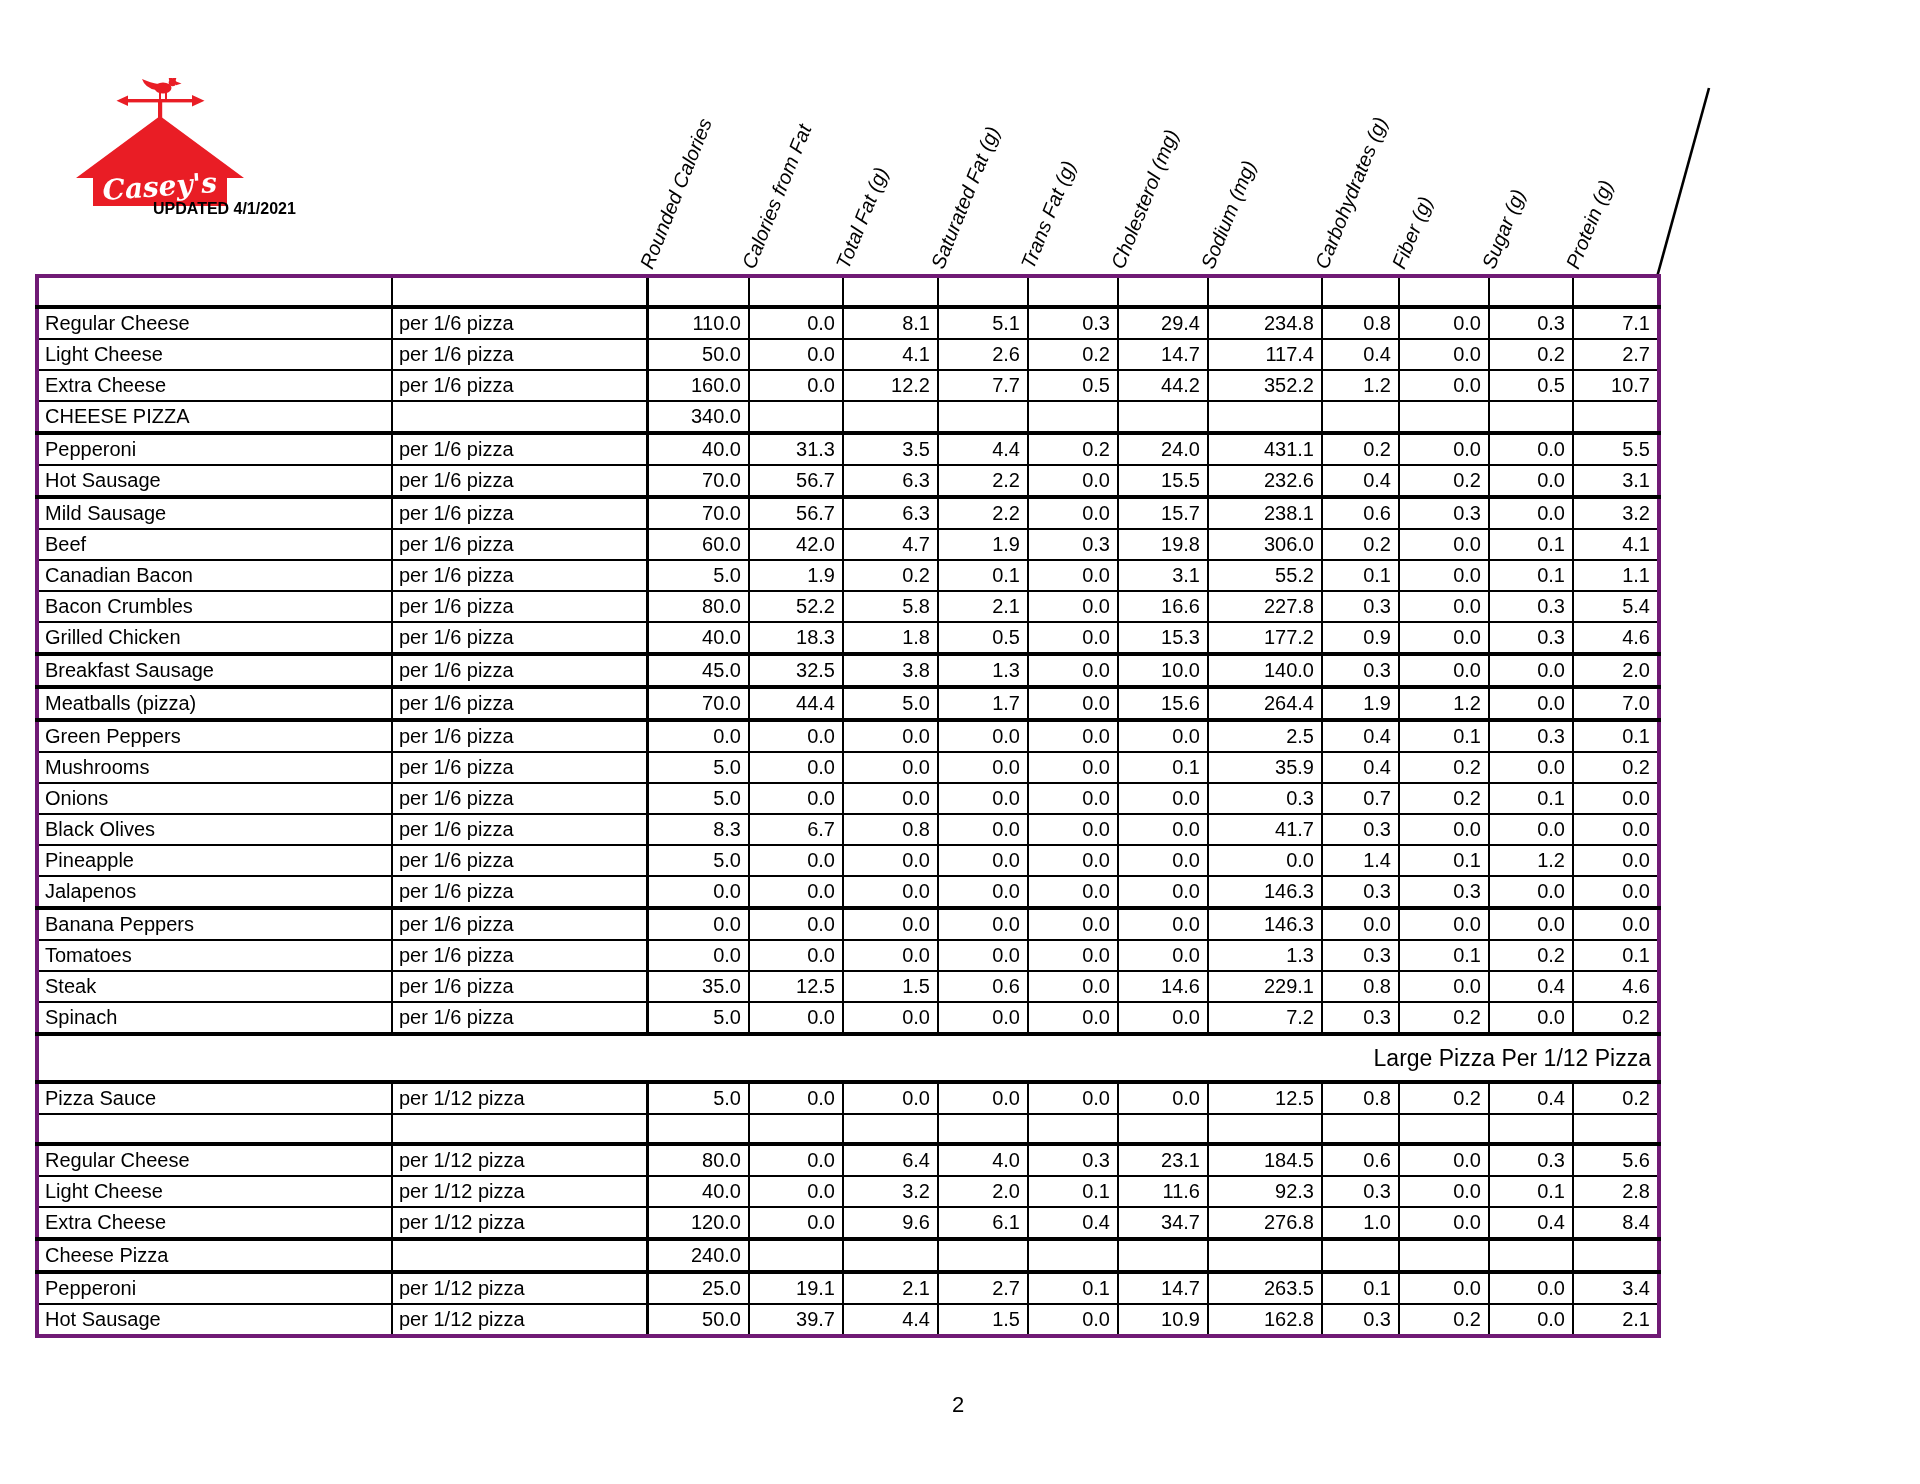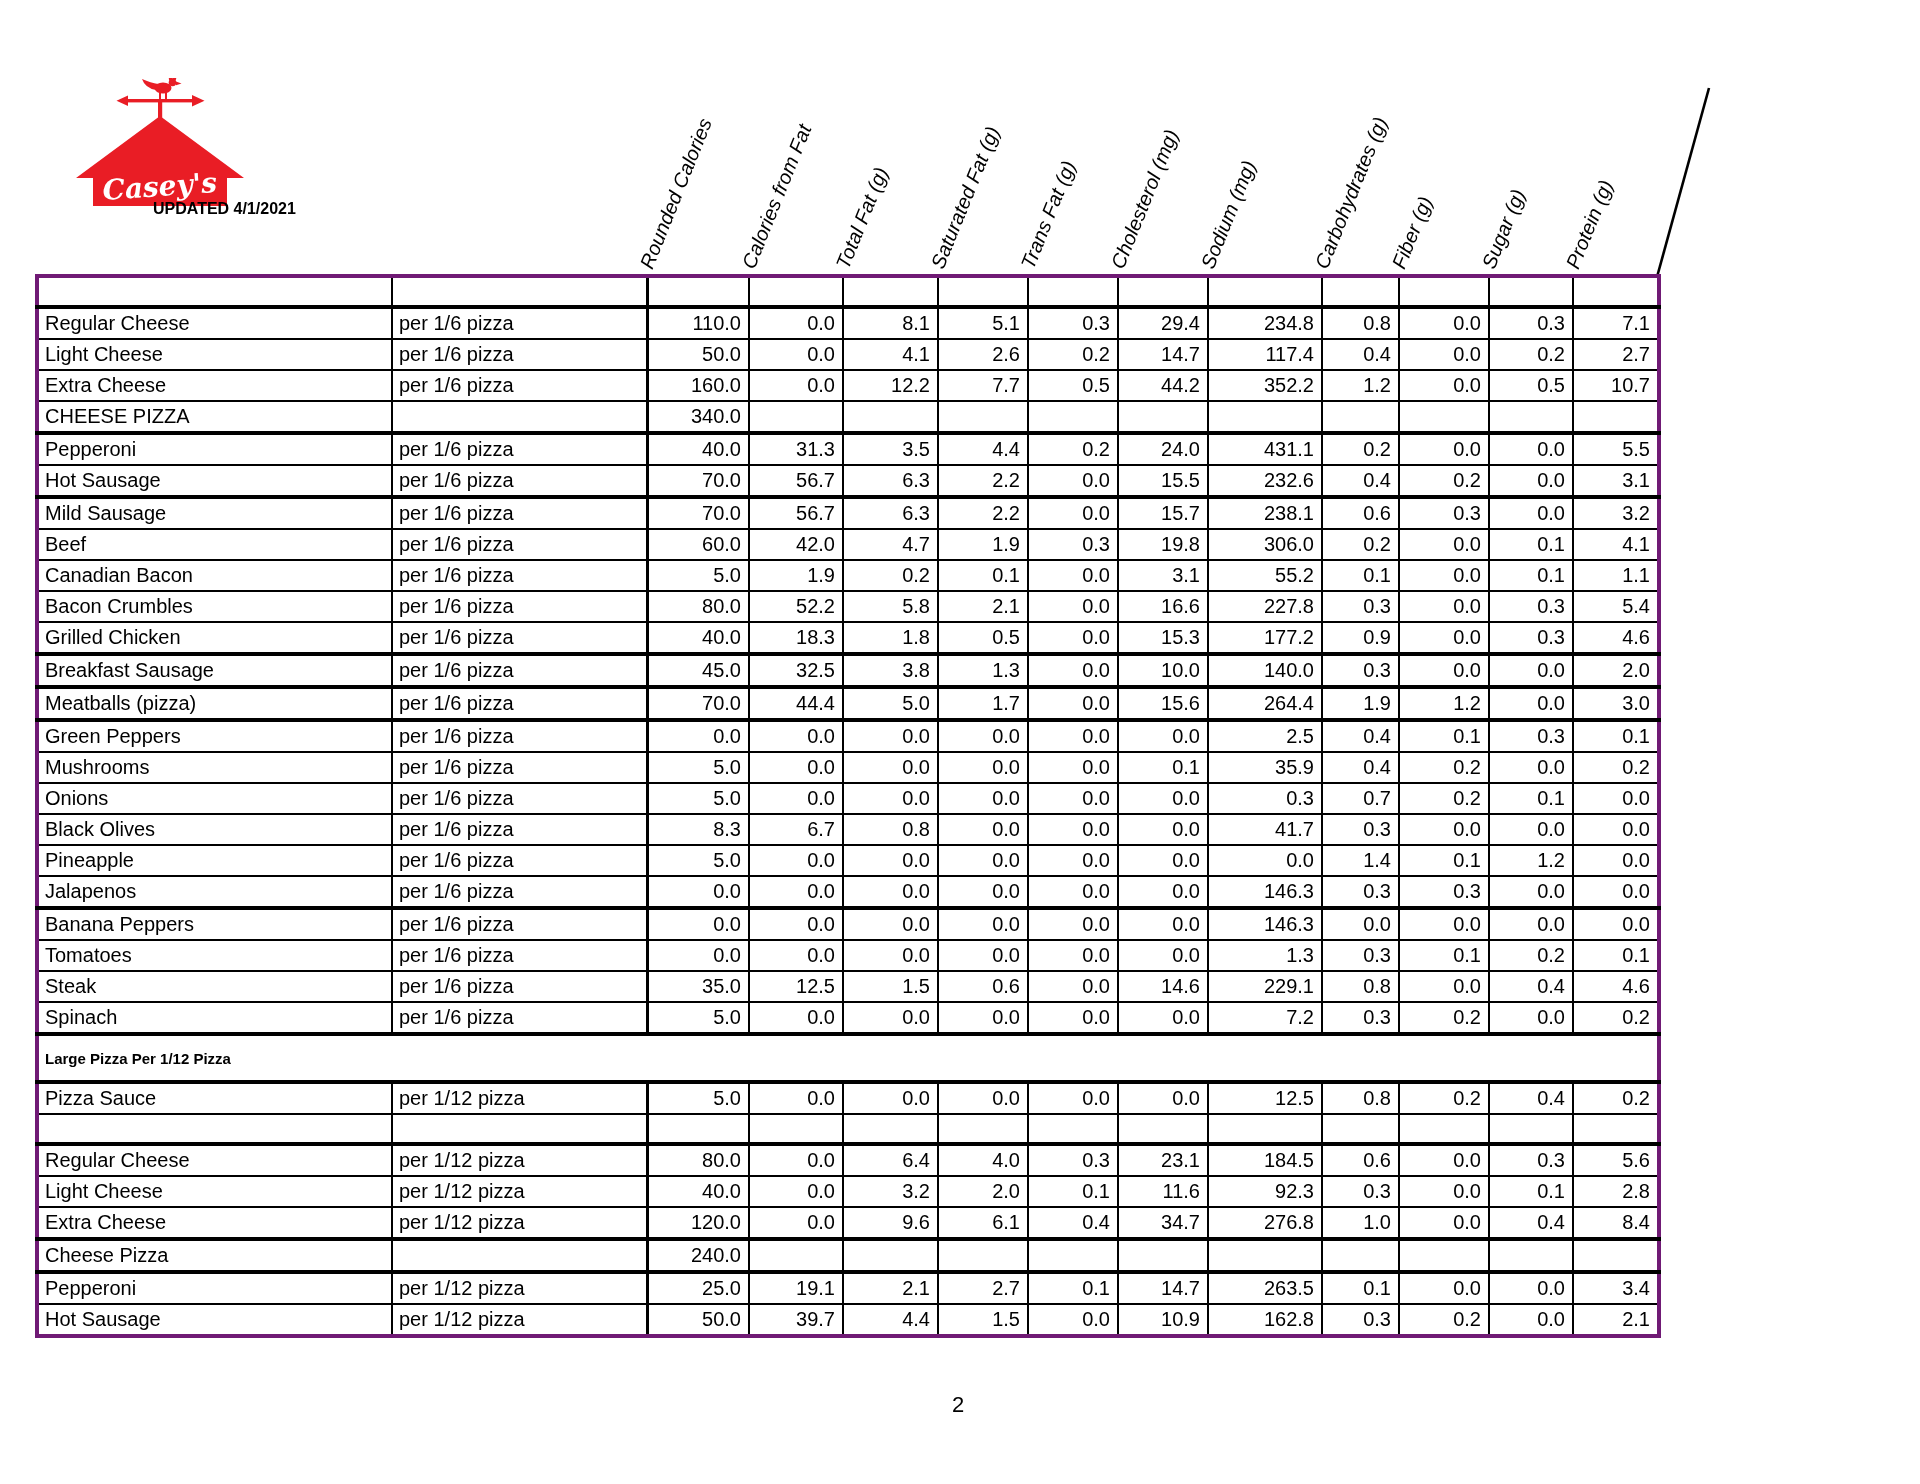--- a/index.html
+++ b/index.html
@@ -16,21 +16,21 @@
   .diag{position:absolute;left:1645px;top:80px;width:80px;height:205px;}
 
   table.nutrition{position:absolute;left:35px;top:274px;width:1622px;border-collapse:collapse;
     table-layout:fixed;border:4px solid #701a75;}
   table.nutrition td{border:2px solid #000;height:29px;padding:0 6px;font-size:20px;
     white-space:nowrap;overflow:hidden;}
   table.nutrition td.num{text-align:right;padding-right:7px;}
   table.nutrition td.first-num{border-left-width:3px;margin-left:32px;}
   table.nutrition tr.thick td{border-bottom-width:4px;}
   table.nutrition tr.blank td{height:27px;}
-  table.nutrition td.section{font-weight:bold;text-align:left;font-size:15px;height:44px;}
+  table.nutrition td.section{font-weight:normal;text-align:right;font-size:23px;height:44px;}
 
   .page-num{position:absolute;left:908px;top:1392px;width:100px;text-align:center;font-size:22px;}
 </style>
 </head>
 <body>
 
 <div class="page">
 
   <svg class="logo" viewBox="0 0 180 132" xmlns="http://www.w3.org/2000/svg">
     <g fill="#E91D25">
@@ -293,21 +293,21 @@
           <td class="num first-num">70.0</td>
           <td class="num">44.4</td>
           <td class="num">5.0</td>
           <td class="num">1.7</td>
           <td class="num">0.0</td>
           <td class="num">15.6</td>
           <td class="num">264.4</td>
           <td class="num">1.9</td>
           <td class="num">1.2</td>
           <td class="num">0.0</td>
-          <td class="num">3.0</td>
+          <td class="num">7.0</td>
         </tr>
         <tr>
           <td>Green Peppers</td>
           <td>per 1/6 pizza</td>
           <td class="num first-num">0.0</td>
           <td class="num">0.0</td>
           <td class="num">0.0</td>
           <td class="num">0.0</td>
           <td class="num">0.0</td>
           <td class="num">0.0</td>

